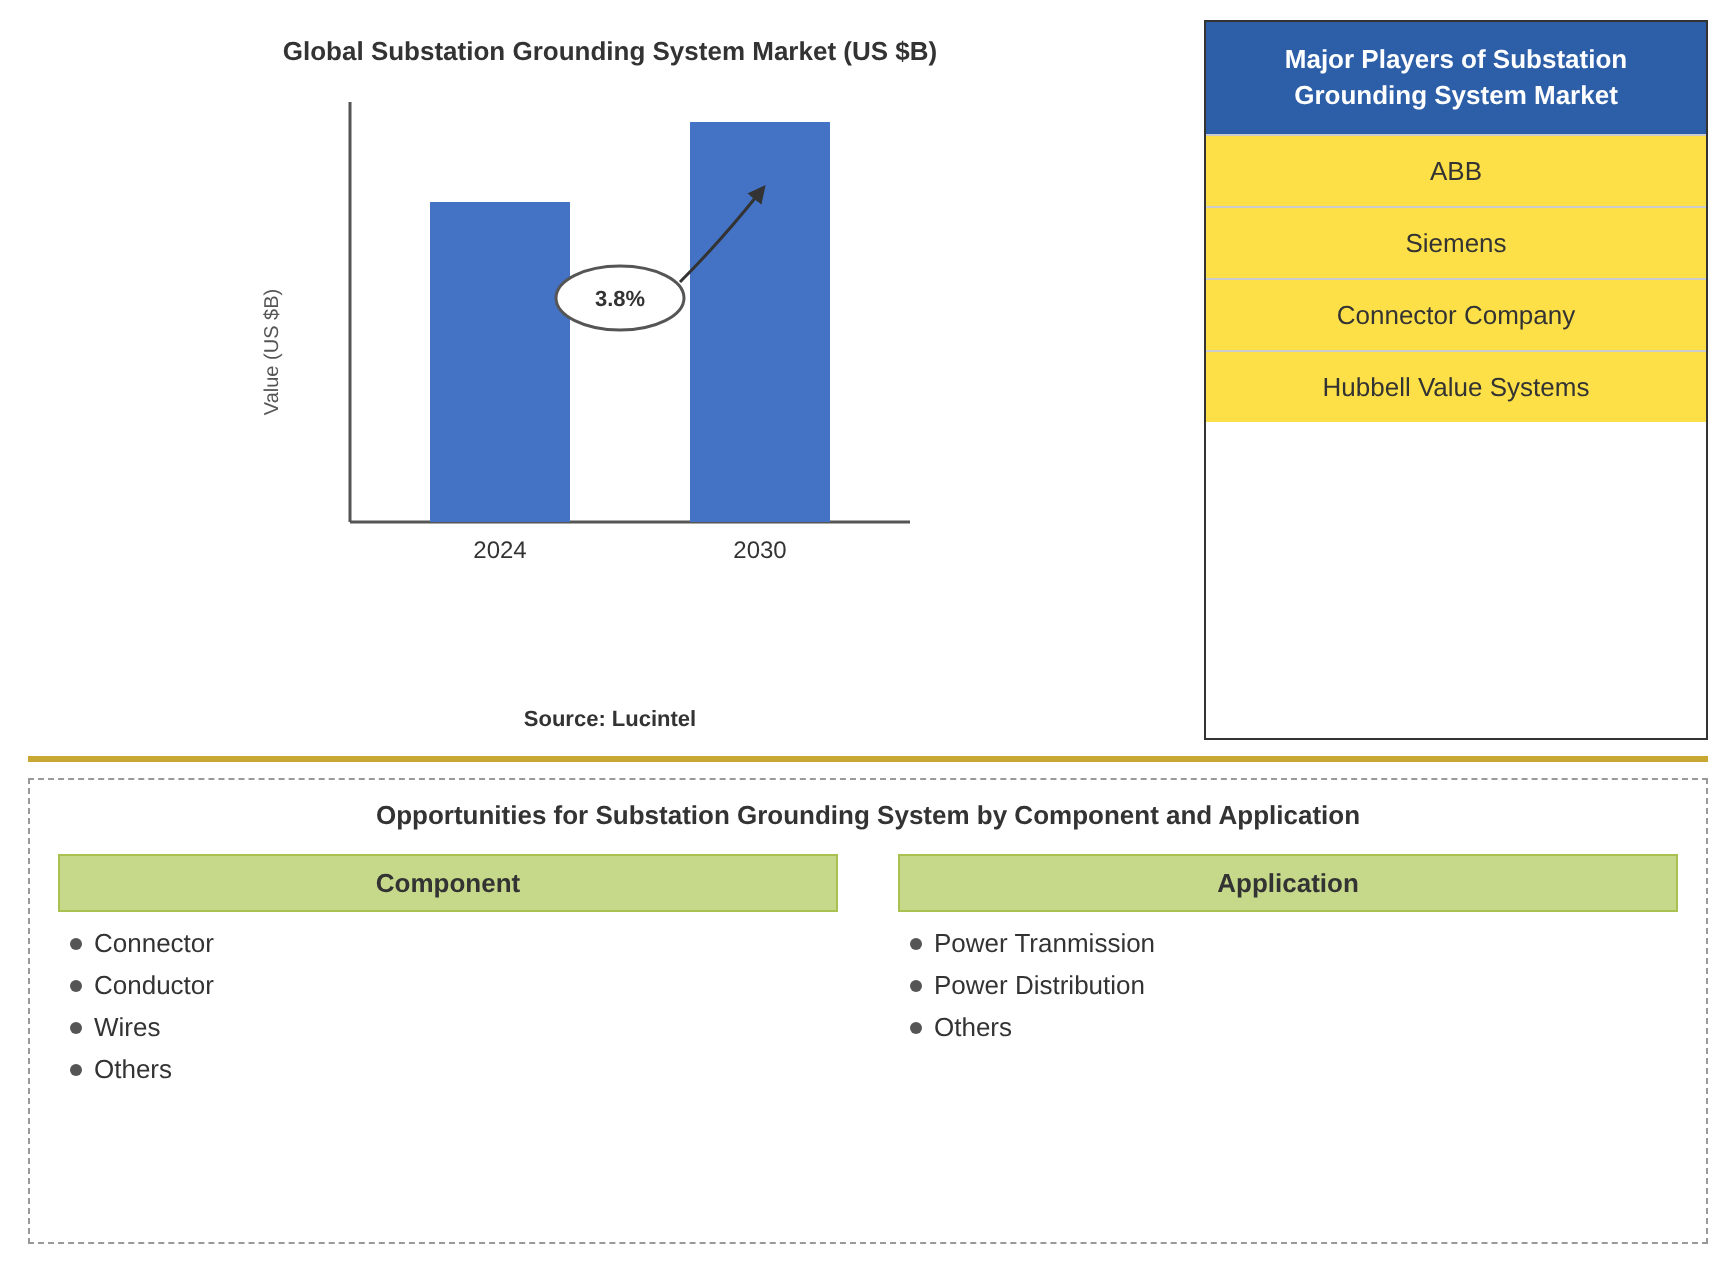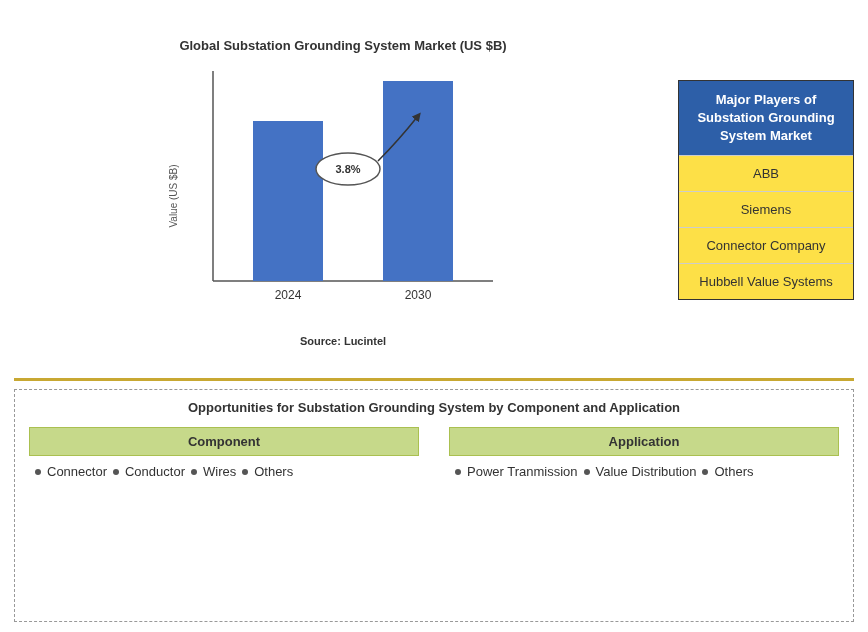--- a/index.html
+++ b/index.html
@@ -18,21 +18,20 @@
       flex-direction: column;
       padding: 10px 14px;
     }
 
     
     .top-section {
       display: flex;
       flex-direction: row;
       height: 360px;
       gap: 0;
-      align-items: center;
     }
 
     
     .chart-panel {
       flex: 1;
       display: flex;
       flex-direction: column;
       align-items: center;
       padding: 8px 4px 4px 4px;
       position: relative;
@@ -57,21 +56,21 @@
     .chart-source {
       font-size: 11px;
       font-weight: bold;
       color: #333;
       text-align: center;
       margin-top: 4px;
     }
 
     
     .players-panel {
-      width: 176px;
+      width: 252px;
       display: flex;
       flex-direction: column;
       border: 1.5px solid #333;
       margin-left: 6px;
     }
 
     .players-header {
       background: #2d5fa8;
       color: #fff;
       font-size: 13px;
@@ -130,20 +129,21 @@
       font-weight: bold;
       color: #333;
       text-align: center;
       padding: 6px 16px;
       margin-bottom: 8px;
       border: 1px solid #aac050;
     }
 
     .col-list {
       display: flex;
+      flex-direction: column;
       gap: 6px;
       padding-left: 6px;
     }
 
     .col-list-item {
       font-size: 13px;
       color: #333;
       display: flex;
       align-items: center;
       gap: 6px;
@@ -239,21 +239,21 @@
 
       <div class="bottom-col">
         <div class="col-header">Application</div>
         <div class="col-list">
           <div class="col-list-item">
             <span class="bullet"></span>
             <span>Power Tranmission</span>
           </div>
           <div class="col-list-item">
             <span class="bullet"></span>
-            <span>Value Distribution</span>
+            <span>Power Distribution</span>
           </div>
           <div class="col-list-item">
             <span class="bullet"></span>
             <span>Others</span>
           </div>
         </div>
       </div>
 
     </div>
   </div>

